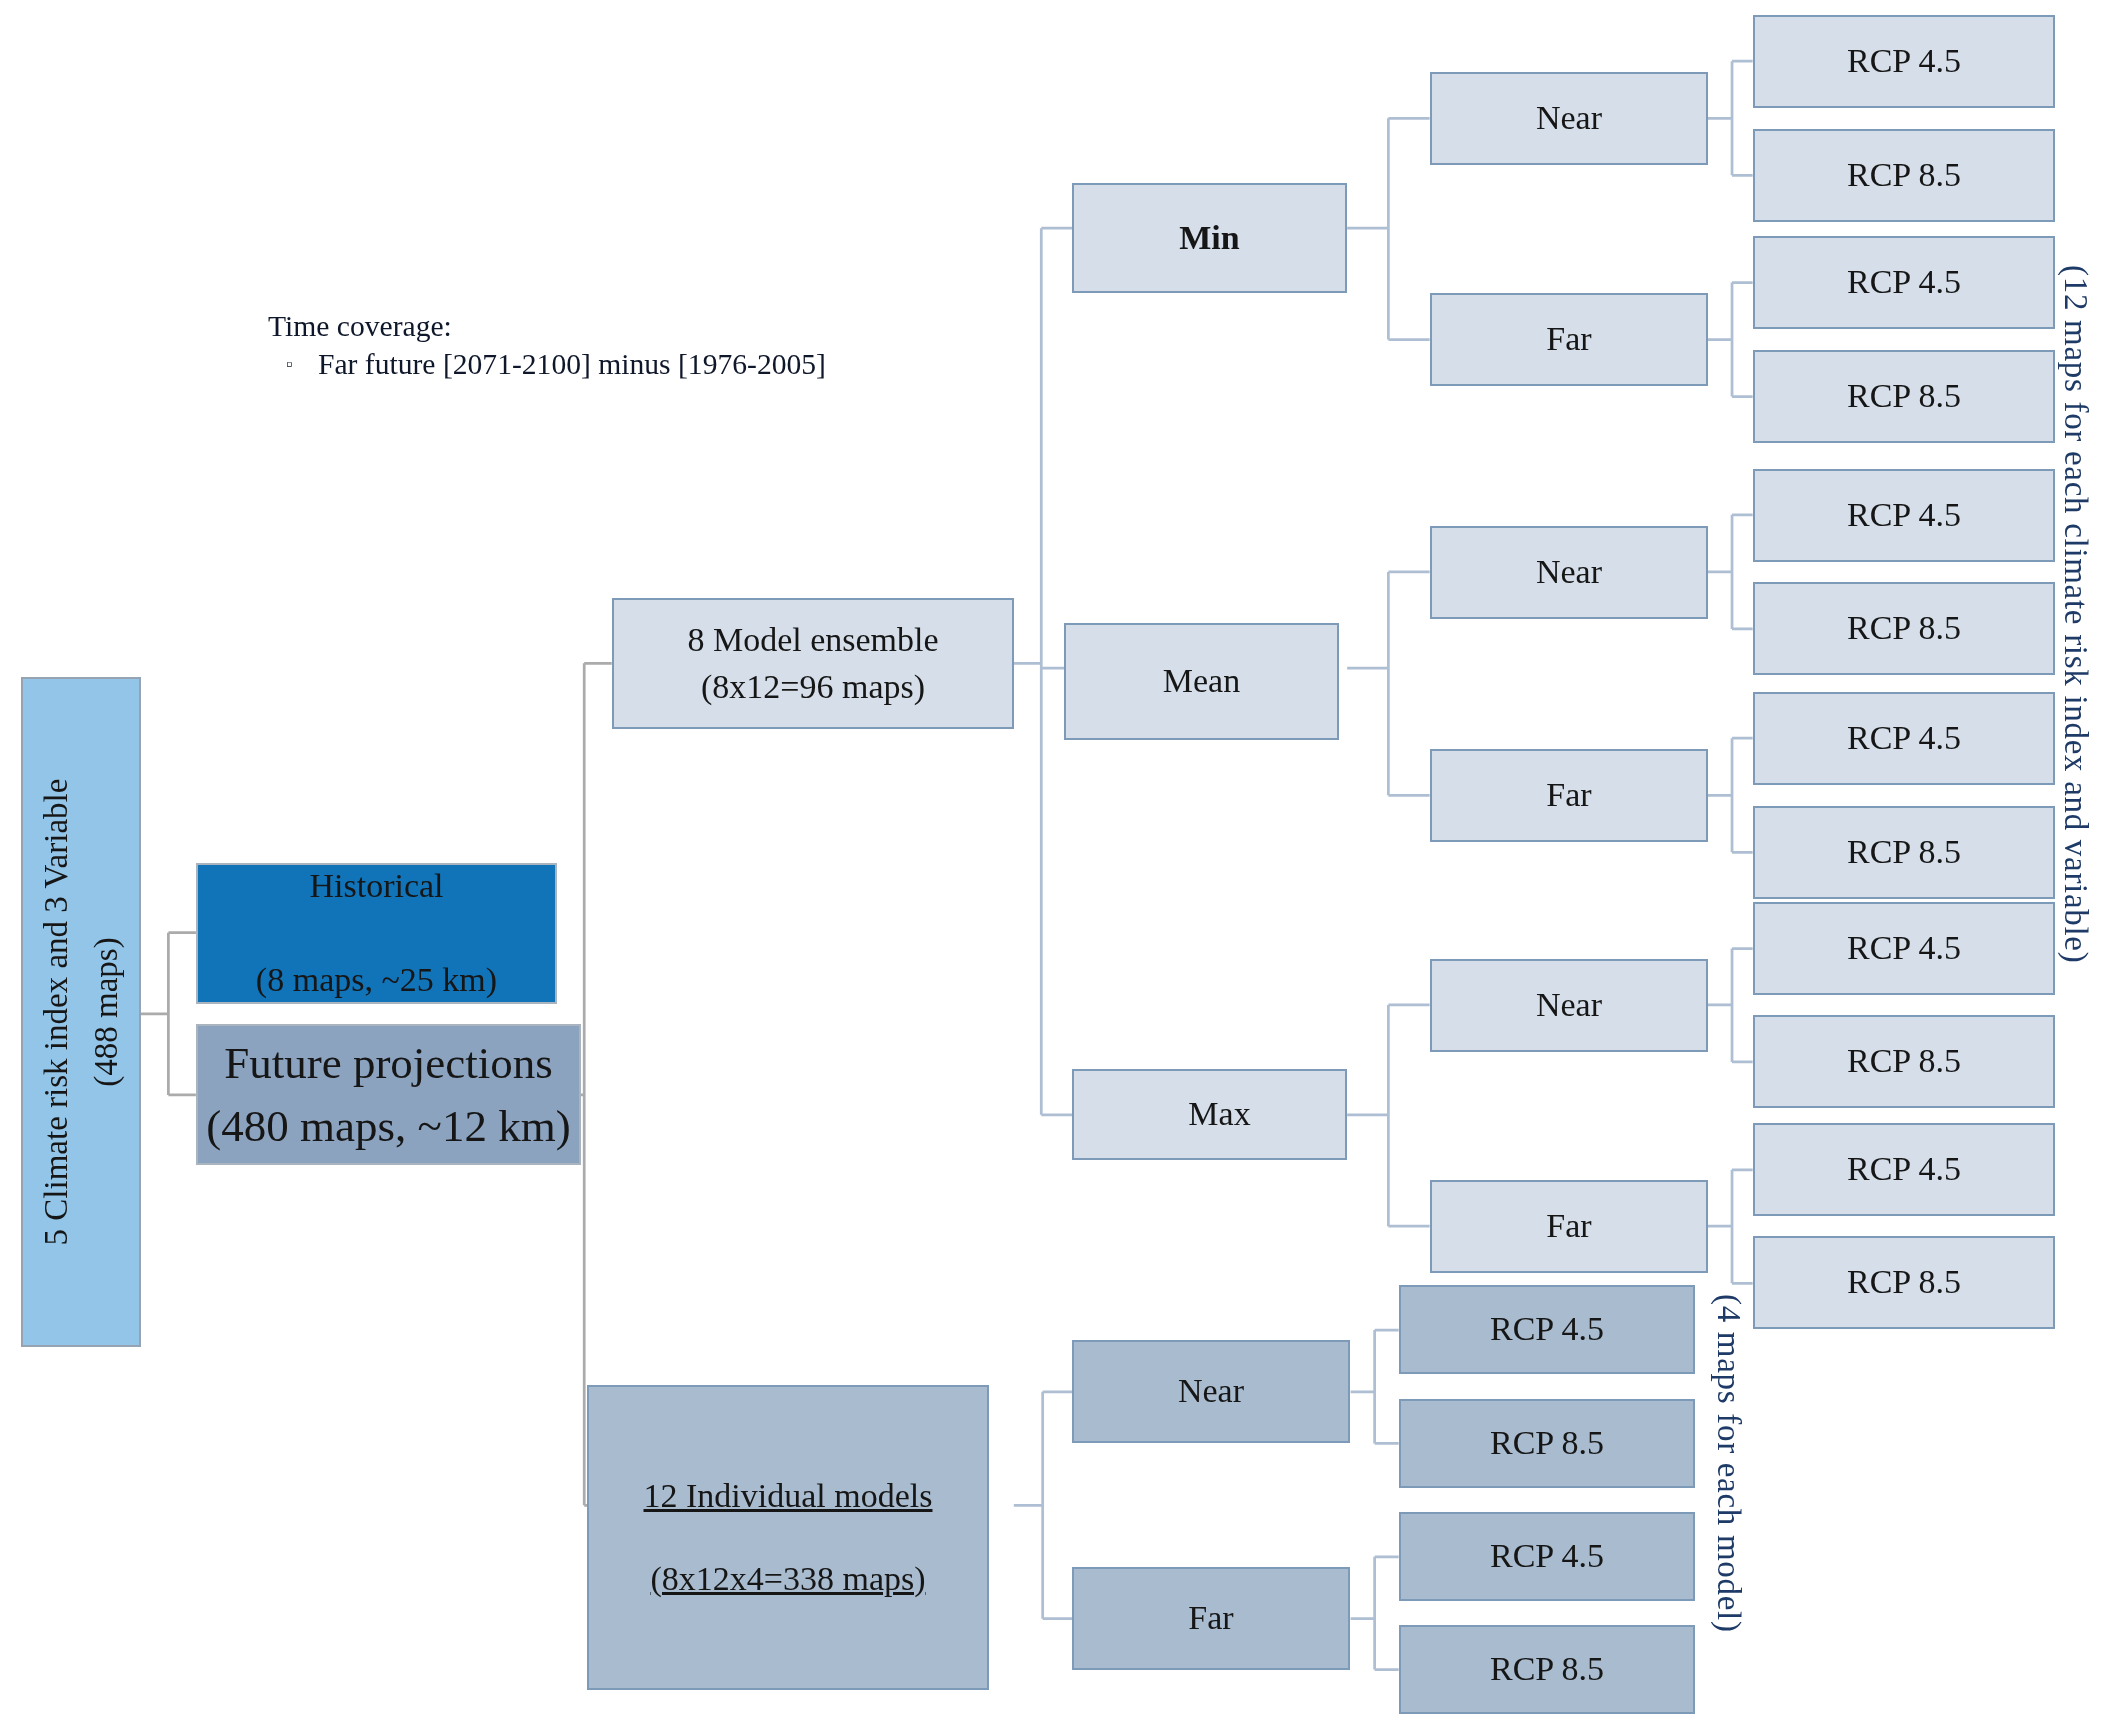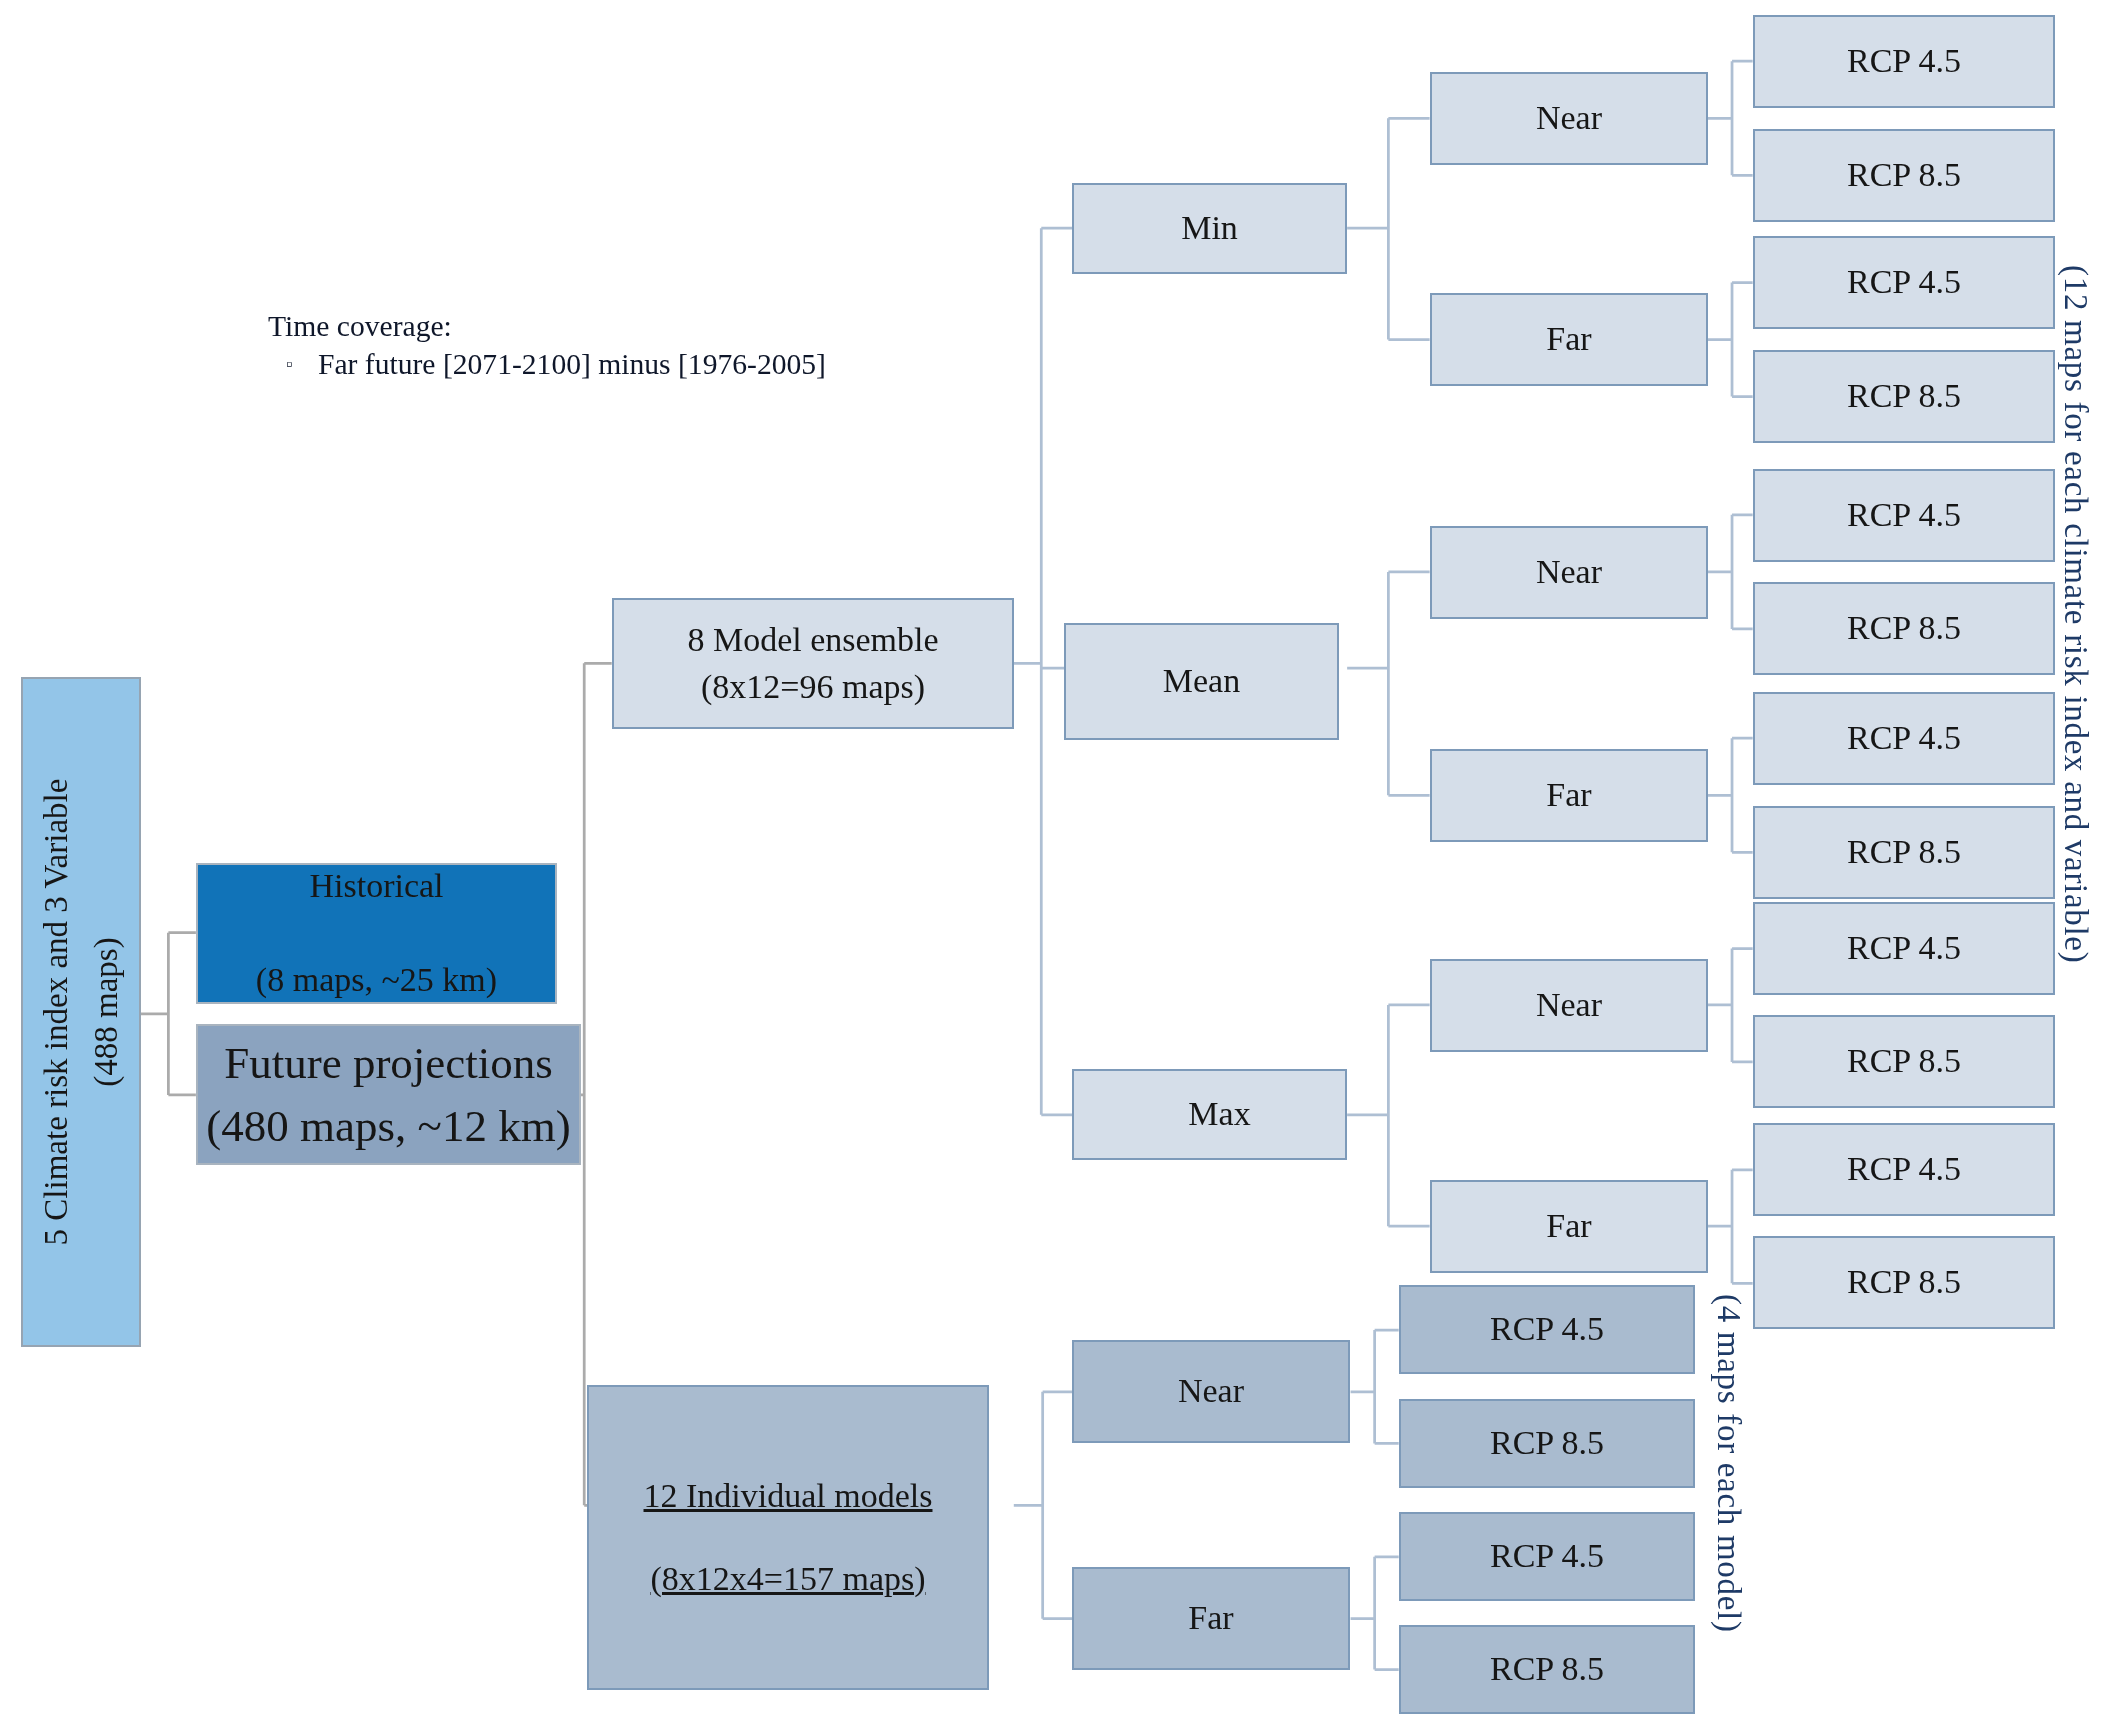--- a/index.html
+++ b/index.html
@@ -101,24 +101,24 @@
     <div class="l1">Future projections</div>
     <div class="l2">(480 maps, ~12 km)</div>
   </div>
 
   <div class="box light" style="left:612px;top:598px;width:402px;height:131px;">
     <div class="l1">8 Model ensemble</div>
     <div class="l2">(8x12=96 maps)</div>
   </div>
   <div class="box dark gap2" style="left:587px;top:1385px;width:402px;height:305px;text-decoration:underline;">
     <div class="l1">12 Individual models</div>
-    <div class="l2">(8x12x4=157 maps)</div>
-  </div>
-
-  <div class="box light" style="left:1072px;top:183px;width:275px;height:91px;">
+    <div class="l2">(8x12x4=338 maps)</div>
+  </div>
+
+  <div class="box light" style="left:1072px;top:183px;width:275px;height:110px;font-weight:bold;">
     <span>Min</span>
   </div>
   <div class="box light" style="left:1064px;top:623px;width:275px;height:117px;">
     <span>Mean</span>
   </div>
   <div class="box light" style="left:1072px;top:1069px;width:275px;height:91px;padding-left:20px;">
     <span>Max</span>
   </div>
 
   <div class="box light" style="left:1430px;top:72px;width:278px;height:93px;">

